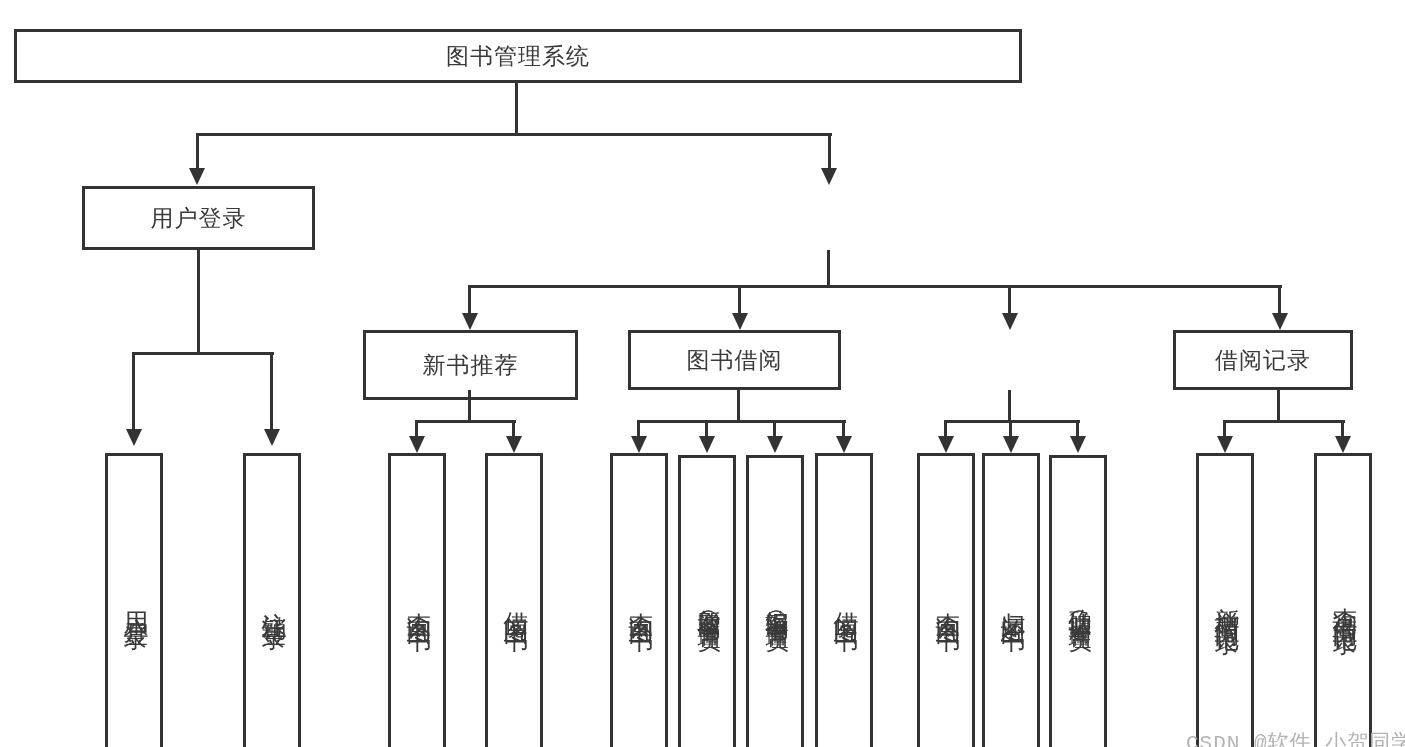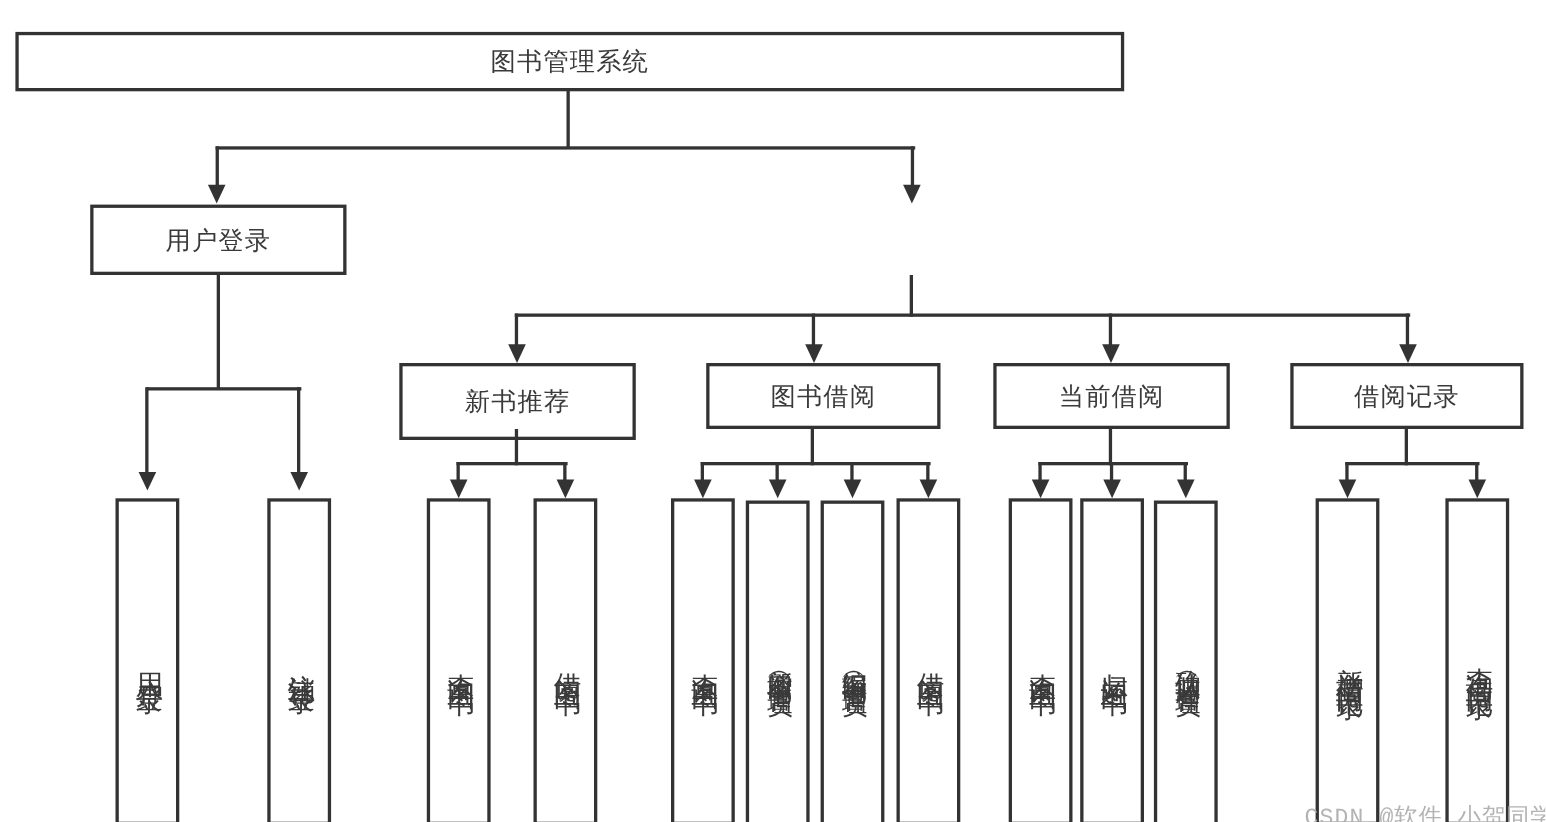--- a/index.html
+++ b/index.html
@@ -72,29 +72,26 @@
 
   <div class="node-h" style="left:82px; top:170px; width:233px; height:64px;">
     <span>用户登录</span>
   </div>
 
 
   <div class="node-h" style="left:363px; top:314px; width:215px; height:70px;">
     <span>新书推荐</span>
   </div>
 
-  <div class="node-h" style="left:642px; top:314px; width:213px; height:60px;">
+  <div class="node-h" style="left:628px; top:314px; width:213px; height:60px;">
     <span>图书借阅</span>
   </div>
 
-  <div class="node-h" style="left:903px; top:314px; width:215px; height:60px;">
-    <span>当前借阅</span>
-  </div>
-
-  <div class="node-h" style="left:1173px; top:314px; width:212px; height:60px;">
+
+  <div class="node-h" style="left:1173px; top:314px; width:180px; height:60px;">
     <span>借阅记录</span>
   </div>
 
   <div class="node-v" style="left:105px; top:437px; width:58px; height:297px;">
     <span class="vtext">用户登录</span>
   </div>
 
   <div class="node-v" style="left:243px; top:437px; width:58px; height:297px;">
     <span class="vtext">注销登录</span>
   </div>

